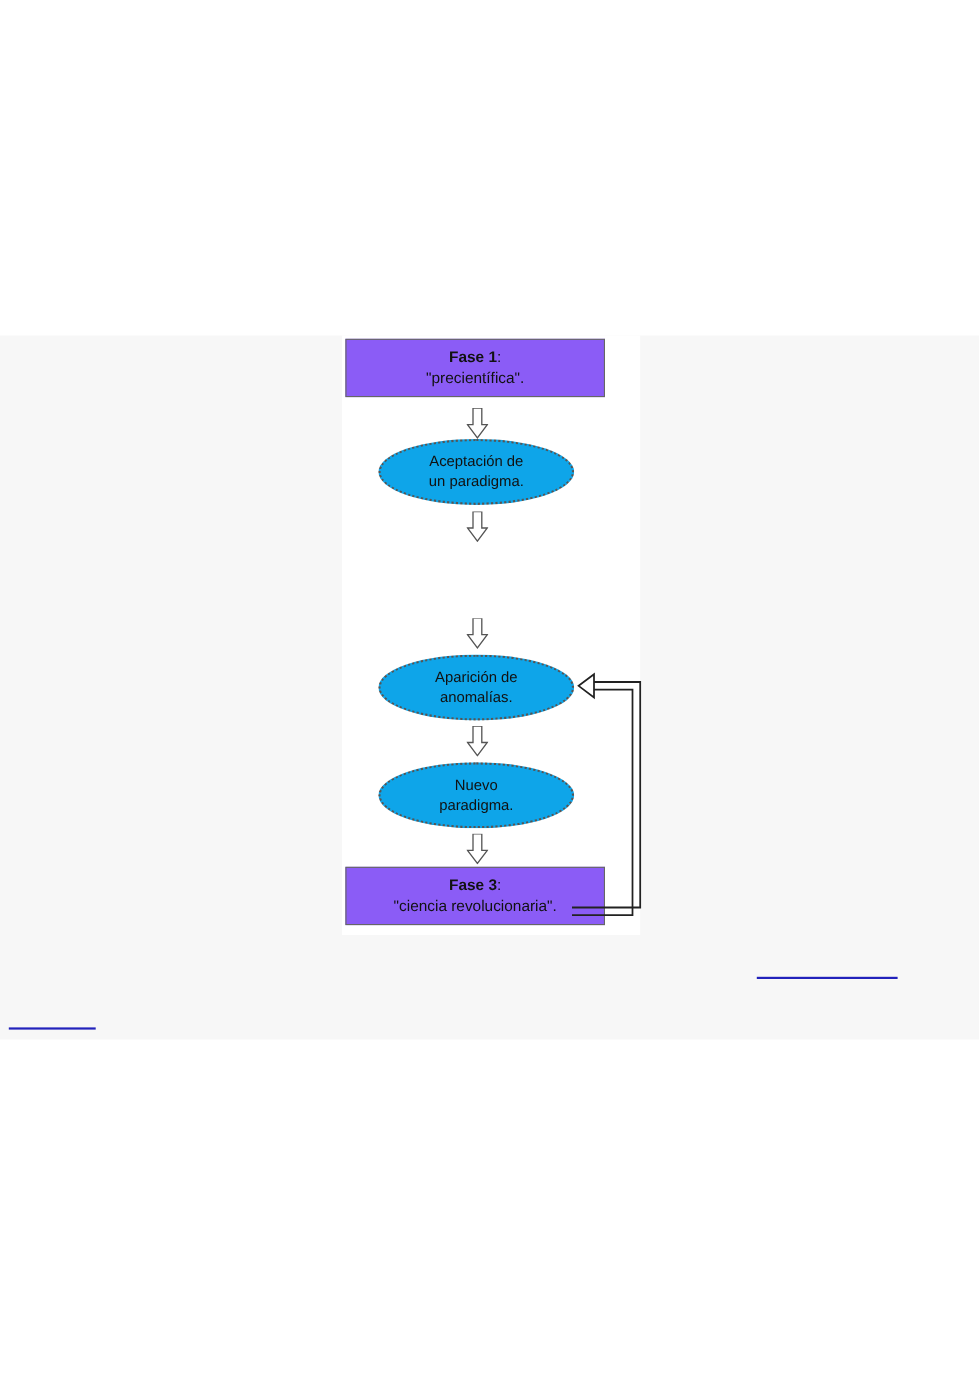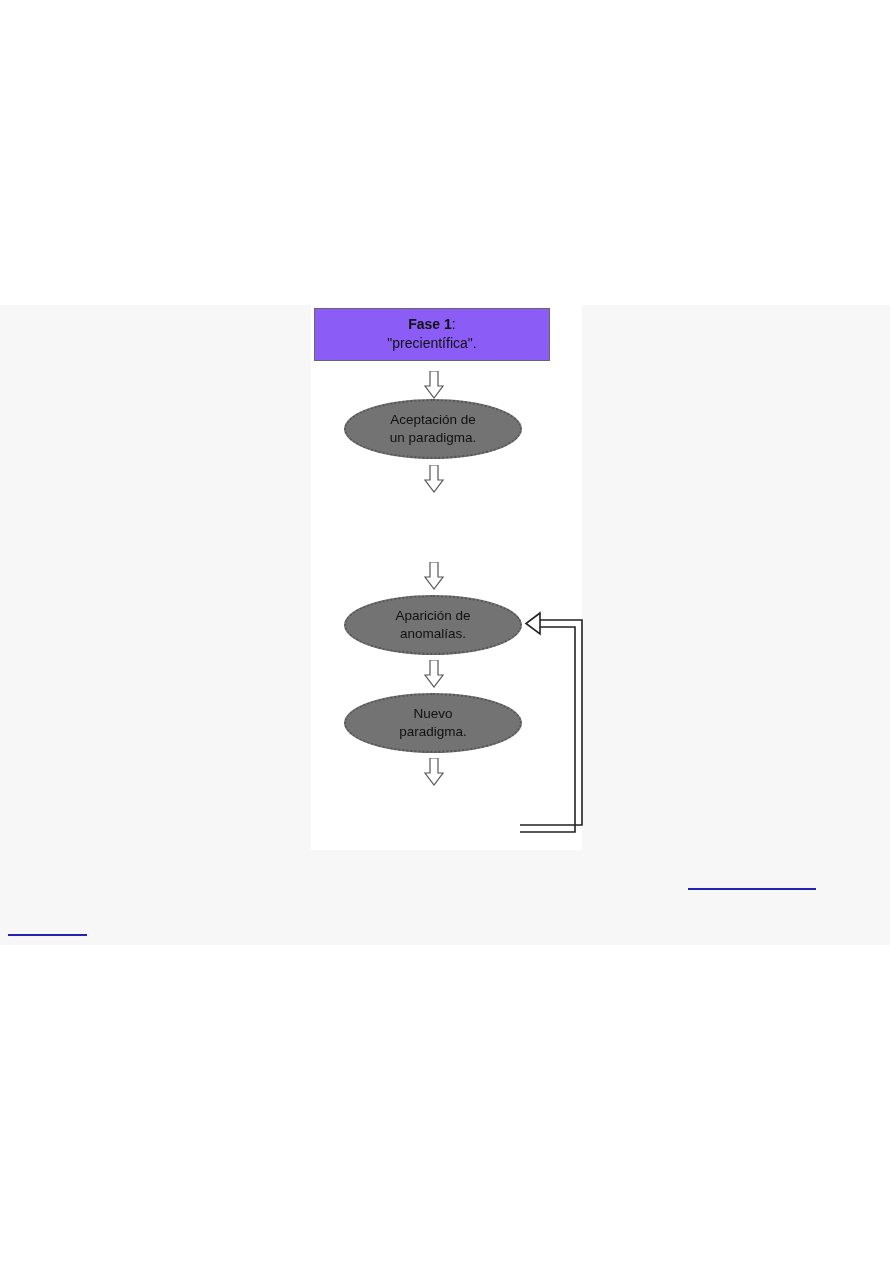--- a/index.html
+++ b/index.html
@@ -50,21 +50,21 @@
   .phase-box .ln1 { white-space: nowrap; }
   .phase-box .ln2 { white-space: nowrap; }
   .phase-box b { font-weight: bold; }
 
   .oval {
     position: absolute;
     width: 178px;
     height: 60px;
     border: 2px dotted #555555;
     border-radius: 50%;
-    background: #737373;
+    background: #0ea5e9;
     display: flex;
     flex-direction: column;
     align-items: center;
     justify-content: center;
     color: #111111;
     font-size: 13.5px;
     line-height: 18px;
     box-sizing: border-box;
   }
   .oval span { white-space: nowrap; }
@@ -145,20 +145,24 @@
     <span>Nuevo</span>
     <span>paradigma.</span>
   </div>
 
   <div class="arrow-down" style="left:113px; top:453px;">
     <svg viewBox="0 0 20 28" width="20" height="28">
         <polygon points="6,0 14,0 14,15 19,15 10,27 1,15 6,15" fill="#ffffff" stroke="#555555" stroke-width="1.2"></polygon>
       </svg>
   </div>
 
+  <div class="phase-box" style="top:483px;">
+    <div class="ln1"><b>Fase 3</b><span>:</span></div>
+    <div class="ln2">"ciencia revolucionaria".</div>
+  </div>
 
 </div>
 
 <div id="feedback-loop">
   <svg viewBox="0 0 75 240" width="75" height="240">
     <path d="M 0 225 L 62 225 L 62 20 L 20 20" fill="none" stroke="#222222" stroke-width="1.6"></path>
     <path d="M 0 232 L 55 232 L 55 27 L 20 27" fill="none" stroke="#222222" stroke-width="1.6"></path>
     <polygon points="20,13 6,23.5 20,34" fill="none" stroke="#222222" stroke-width="1.6"></polygon>
   </svg>
 </div>

